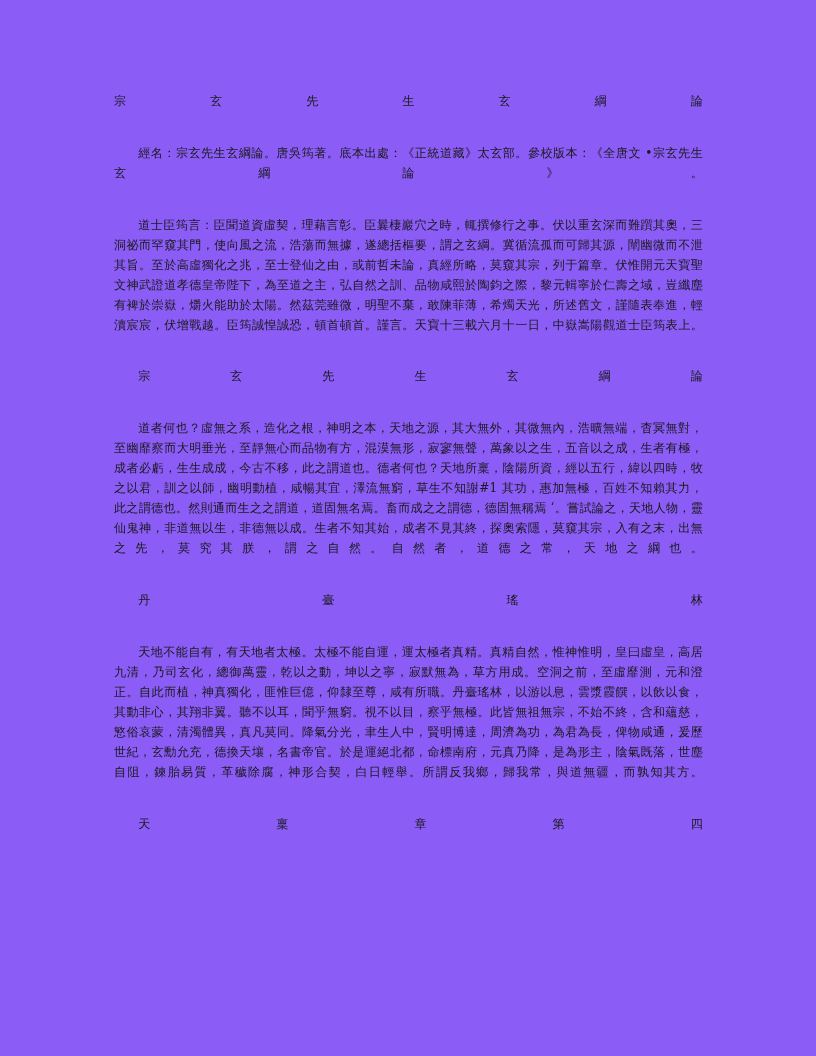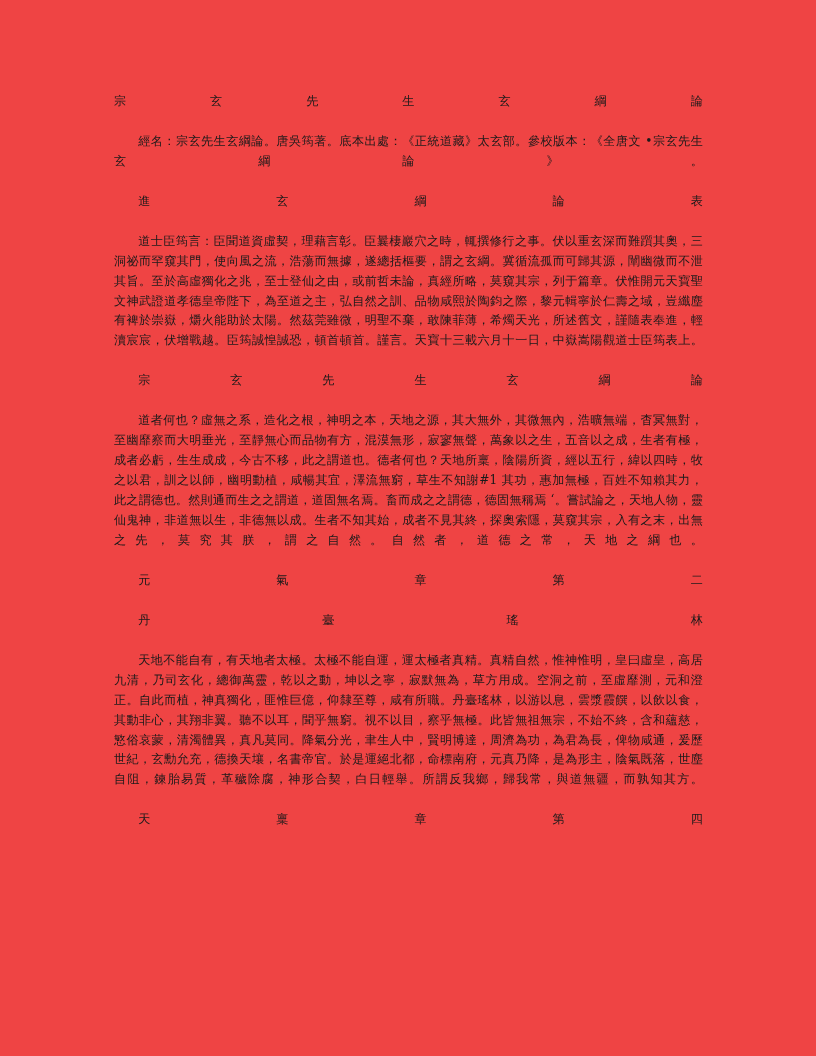--- a/index.html
+++ b/index.html
@@ -9,21 +9,21 @@
     background: #ffffff;
   }
   body {
     font-family: "DejaVu Serif", "Liberation Serif", serif;
     color: #1a1a1a;
   }
   .page {
     position: relative;
     width: 816px;
     height: 1056px;
-    background: #ef4444;
+    background: #8b5cf6;
     box-sizing: border-box;
     overflow: hidden;
   }
   .text-block {
     position: absolute;
     left: 114px;
     top: 92px;
     width: 589px;
   }
   p {
@@ -31,20 +31,21 @@
     font-size: 12.1px;
     line-height: 19.95px;
     text-align: justify;
     text-justify: inter-ideograph;
     letter-spacing: 0.02em;
     word-break: break-all;
     text-indent: 0;
   }
   p.indent {
     text-indent: 2em;
+    margin-top: 12px;
   }
   p.flush {
     text-indent: 0;
   }
   
   p:after {
     content: "";
     display: inline-block;
     width: 100%;
   }
@@ -52,31 +53,29 @@
 </head>
 <body>
 
 <div class="page">
   <div class="text-block">
 
     <p class="flush">宗玄先生玄綱論</p>
 
     <p class="indent">經名：宗玄先生玄綱論。唐吳筠著。底本出處：《正統道藏》太玄部。參校版本：《全唐文 •宗玄先生玄綱論》。</p>
 
-    <p class="indent">進玄綱論表</p>
 
     <p class="indent">道士臣筠言：臣聞道資虛契，理藉言彰。臣曩棲巖穴之時，輒撰修行之事。伏以重玄深而難躓其奧，三洞祕而罕窺其門，使向風之流，浩蕩而無據，遂總括樞要，謂之玄綱。冀循流孤而可歸其源，闡幽微而不泄其旨。至於高虛獨化之兆，至士登仙之由，或前哲未論，真經所略，莫窺其宗，列于篇章。伏惟開元天寶聖文神武證道孝德皇帝陛下，為至道之主，弘自然之訓、品物咸熙於陶鈞之際，黎元輯寧於仁壽之域，豈纖塵有裨於崇嶽，爝火能助於太陽。然茲莞雖微，明聖不棄，敢陳菲薄，希燭天光，所述舊文，謹隨表奉進，輕瀆宸宸，伏增戰越。臣筠誠惶誠恐，頓首頓首。謹言。天寶十三載六月十一日，中嶽嵩陽觀道士臣筠表上。</p>
 
     <p class="indent">宗玄先生玄綱論</p>
 
 
 
     <p class="indent">道者何也？虛無之系，造化之根，神明之本，天地之源，其大無外，其微無內，浩曠無端，杳冥無對，至幽靡察而大明垂光，至靜無心而品物有方，混漠無形，寂寥無聲，萬象以之生，五音以之成，生者有極，成者必虧，生生成成，今古不移，此之謂道也。德者何也？天地所稟，陰陽所資，經以五行，緯以四時，牧之以君，訓之以師，幽明動植，咸暢其宜，澤流無窮，草生不知謝#1 其功，惠加無極，百姓不知賴其力，此之謂德也。然則通而生之之謂道，道固無名焉。畜而成之之謂德，德固無稱焉 ‘。嘗試論之，天地人物，靈仙鬼神，非道無以生，非德無以成。生者不知其始，成者不見其終，探奧索隱，莫窺其宗，入有之末，出無之先，莫究其朕，謂之自然。自然者，道德之常，天地之綱也。</p>
 
-    <p class="indent">元氣章第二</p>
 
 
     <p class="indent">丹臺瑤林</p>
 
     <p class="indent">天地不能自有，有天地者太極。太極不能自運，運太極者真精。真精自然，惟神惟明，皇曰虛皇，高居九清，乃司玄化，總御萬靈，乾以之動，坤以之寧，寂默無為，草方用成。空洞之前，至虛靡測，元和澄正。自此而植，神真獨化，匪惟巨億，仰隸至尊，咸有所職。丹臺瑤林，以游以息，雲漿霞饌，以飲以食，其動非心，其翔非翼。聽不以耳，聞乎無窮。視不以目，察乎無極。此皆無祖無宗，不始不終，含和蘊慈，慜俗哀蒙，清濁體異，真凡莫同。降氣分光，聿生人中，賢明博達，周濟為功，為君為長，俾物咸通，爰歷世紀，玄勳允充，德換天壤，名書帝官。於是運絕北都，命標南府，元真乃降，是為形主，陰氣既落，世塵自阻，鍊胎易質，革穢除腐，神形合契，白日輕舉。所謂反我鄉，歸我常，與道無疆，而孰知其方。</p>
 
     <p class="indent">天稟章第四</p>
 
   </div>
 </div>

